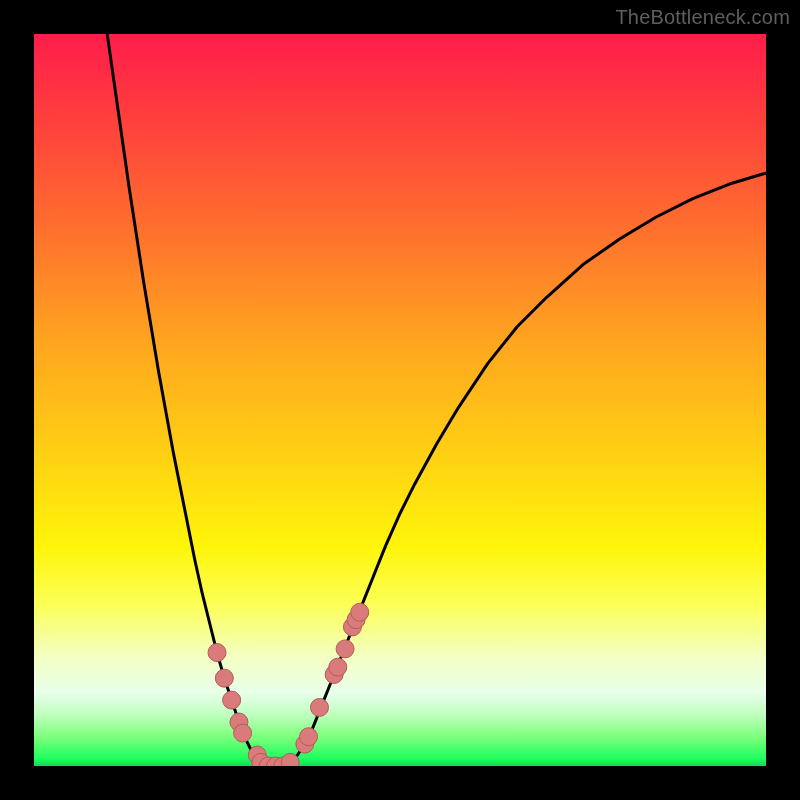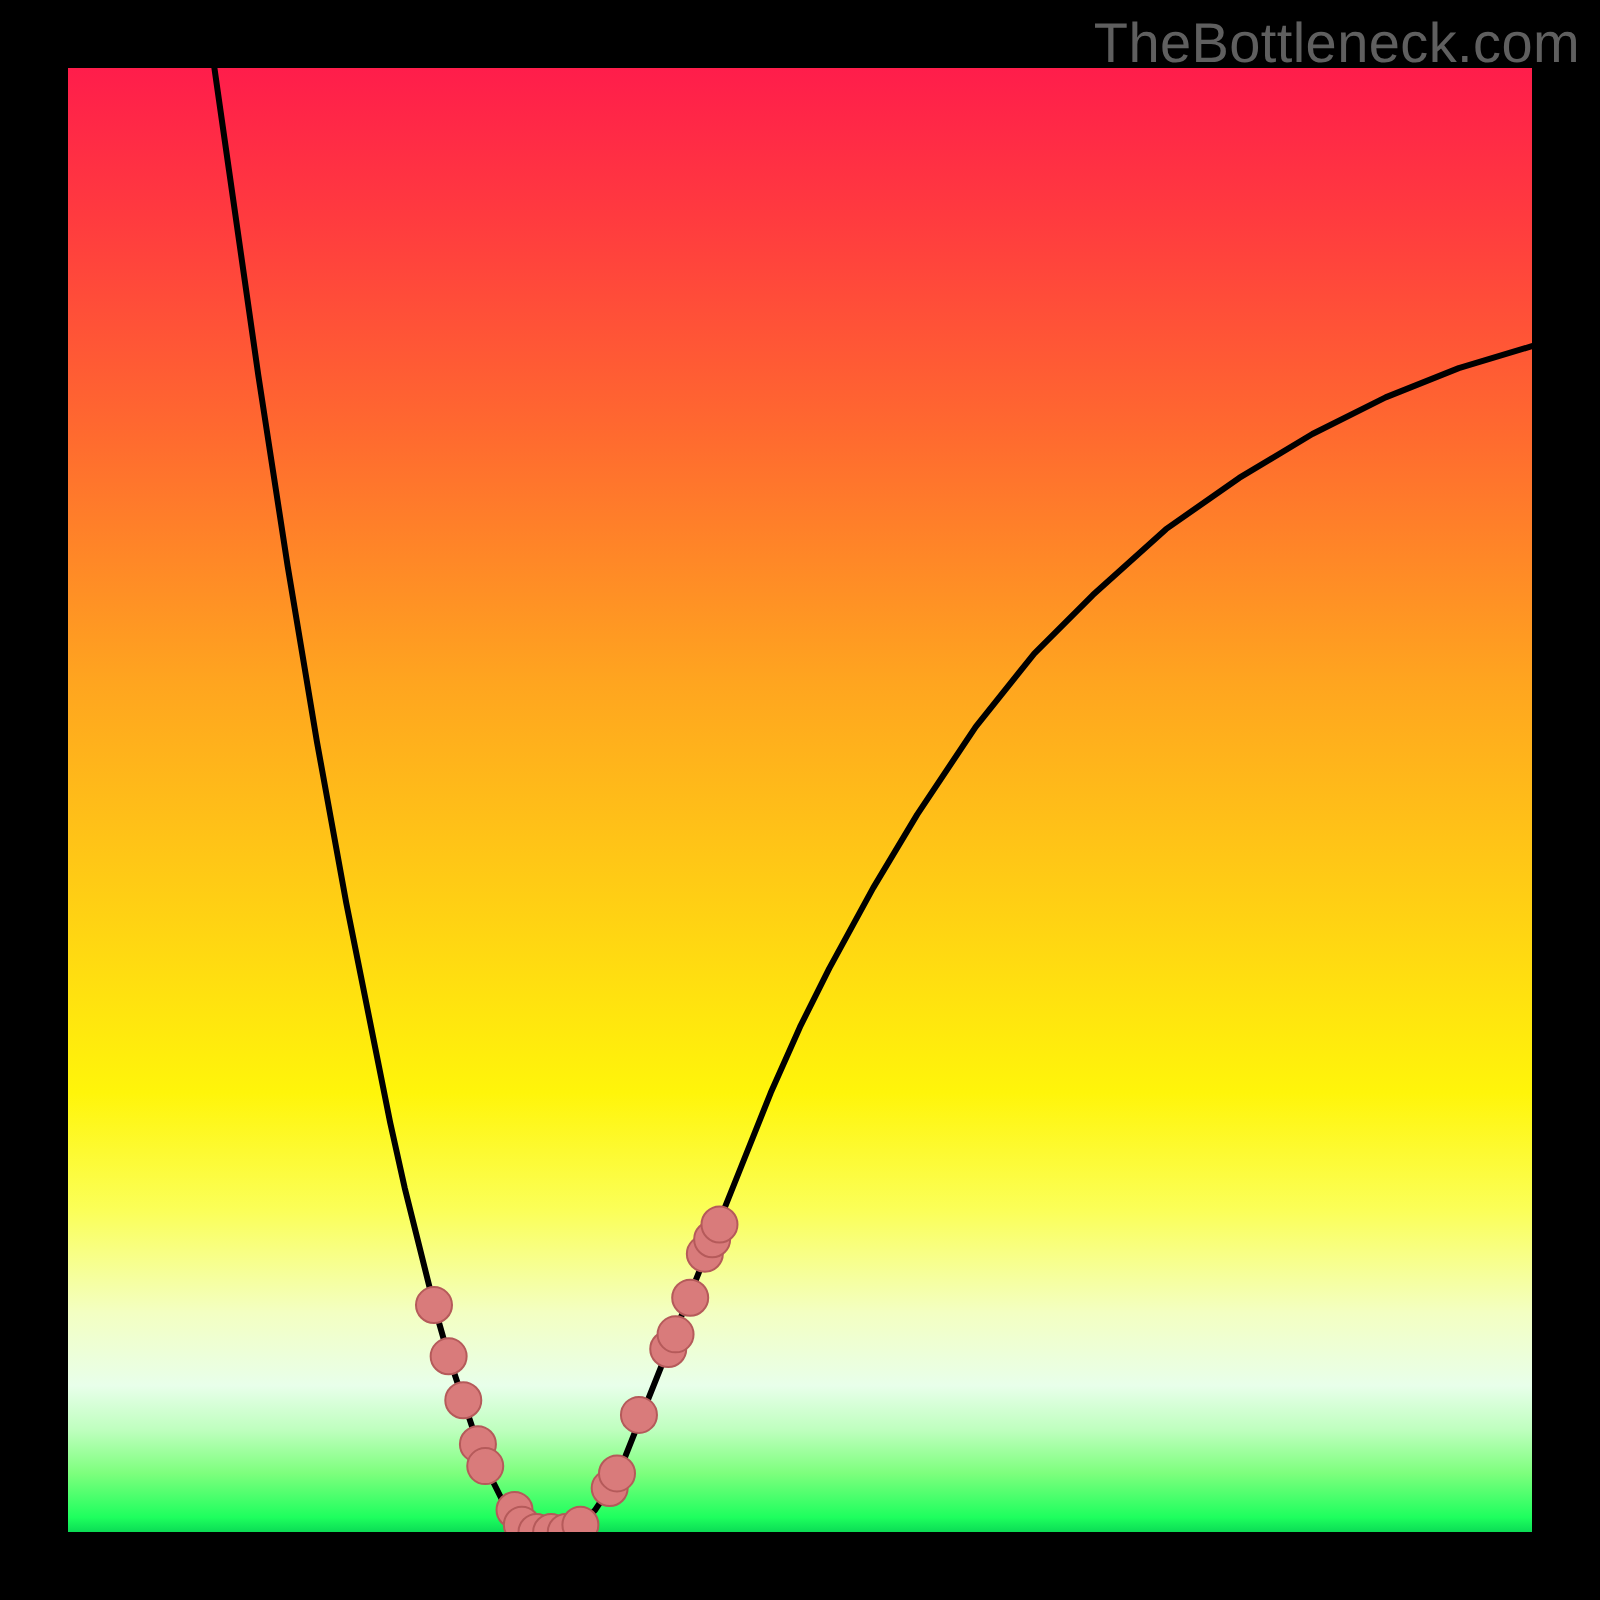--- a/index.html
+++ b/index.html
@@ -44,21 +44,21 @@
       #7dff7d 96%,
       #1eff5e 99%,
       #0bdc55 100%
     );
   }
   .watermark {
     position: absolute;
     top: 6px;
     right: 10px;
     color: #5f5f5f;
-    font-size: 28px;
+    font-size: 20px;
     font-weight: 500;
     letter-spacing: 0.2px;
     user-select: none;
   }
   svg {
     position: absolute;
     left: 0; top: 0;
   }
 </style>
 </head>

